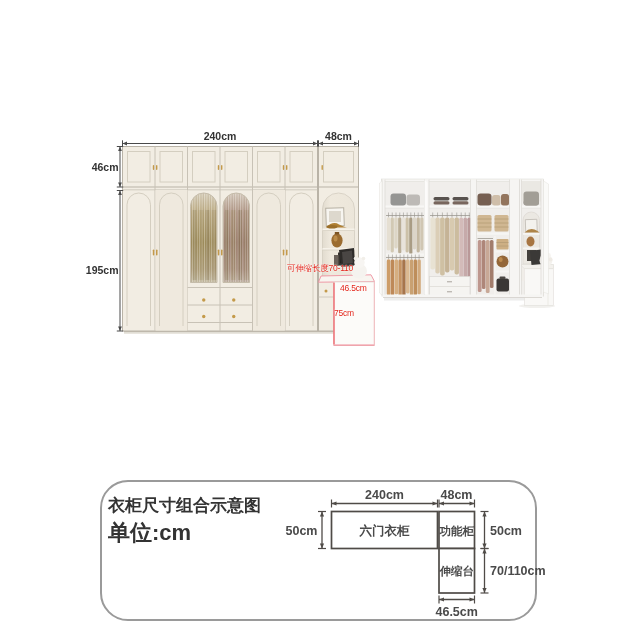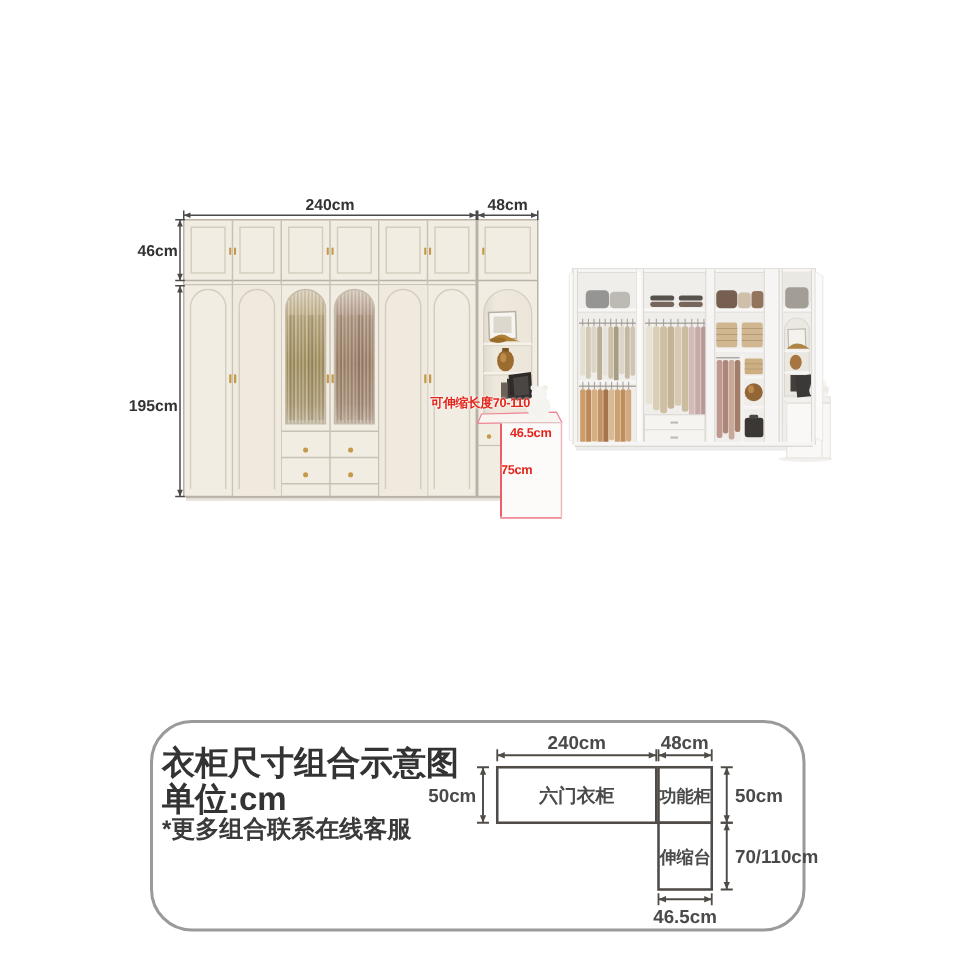--- a/index.html
+++ b/index.html
@@ -1,17 +1,17 @@
 <!DOCTYPE html>
 <html><head><meta charset="utf-8">
 <style>
 html,body{margin:0;padding:0;width:640px;height:640px;background:#fff;
 font-family:"Liberation Sans",sans-serif;overflow:hidden;}
 .abs{position:absolute;}
-.red{position:absolute;color:#e3261b;font-weight:700;
+.red{position:absolute;color:#e3261b;font-weight:400;
 text-shadow:0 0 1px #fff,0 0 2px #fff;white-space:nowrap;}
 </style></head>
 <body>
 <div class="abs" style="left:0;top:0;width:536px;height:640px;">
 <svg style="position:absolute;left:85px;top:122px" width="300" height="232" viewBox="85 122 300 232">
       <rect x="124" y="331" width="236" height="3" fill="#e9e6df"></rect>
       <rect x="124" y="331" width="236" height="1.2" fill="#c2bcb0"></rect>
       <rect x="122.5" y="146.5" width="195" height="184.5" fill="#f2ede3" stroke="#b9b3a7" stroke-width="1"></rect>
       <rect x="318.5" y="146.5" width="40" height="184.5" fill="#f2ede3" stroke="#b9b3a7" stroke-width="1"></rect>
       <line x1="122.5" y1="187" x2="317.5" y2="187" stroke="#b9b3a7" stroke-width="1"></line>
@@ -317,23 +317,22 @@
       <polygon points="543.5,181 548.5,184 548.5,294 543.5,292" fill="#fafaf8" stroke="#e3e0da" stroke-width="0.5"></polygon>
       <rect x="383" y="294.5" width="159" height="3" fill="#f6f5f2"></rect>
       <line x1="383" y1="297.5" x2="542" y2="297.5" stroke="#cfccc6" stroke-width="0.8"></line>
       <rect x="375" y="175" width="185" height="136" fill="#ffffff" opacity="0.08"></rect>
     </svg>
 <div class="red" style="left:287px;top:263px;font-size:8.5px;letter-spacing:-0.2px;">可伸缩长度70-110</div>
 <div class="red" style="left:340px;top:282.5px;font-size:8.5px;letter-spacing:-0.2px;">46.5cm</div>
 <div class="red" style="left:334px;top:307.5px;font-size:8.5px;letter-spacing:-0.2px;">75cm</div>
 
 <div class="abs" style="left:99.5px;top:480px;width:433.5px;height:137px;border:2px solid #9a9a9a;border-radius:28px;background:#fff;"></div>
-<div class="abs" style="left:108px;top:494px;font-size:22px;font-weight:700;color:#333;">衣柜尺寸组合示意图</div>
+<div class="abs" style="left:108px;top:494px;font-size:17px;font-weight:700;color:#333;">衣柜尺寸组合示意图</div>
 <div class="abs" style="left:108px;top:518px;font-size:22px;font-weight:700;color:#333;">单位:cm</div>
-<div class="abs" style="left:108px;top:542.5px;font-size:16px;font-weight:700;color:#3a3a3a;">*更多组合联系在线客服</div>
 <svg style="position:absolute;left:278px;top:480px" width="267" height="145" viewBox="278 480 267 145">
       <rect x="331.5" y="511.5" width="106" height="37" fill="#fff" stroke="#4f4b47" stroke-width="1.7"></rect>
       <rect x="439" y="511.5" width="35.5" height="37" fill="#fff" stroke="#4f4b47" stroke-width="1.7"></rect>
       <rect x="439" y="548.5" width="35.5" height="44.5" fill="#fff" stroke="#4f4b47" stroke-width="1.7"></rect>
       <line x1="331.5" y1="503.5" x2="437.5" y2="503.5" stroke="#4f4b47" stroke-width="1.3"></line>
       <polygon points="331.5,503.5 336.5,501.4 336.5,505.6" fill="#4f4b47"></polygon>
       <polygon points="437.5,503.5 432.5,501.4 432.5,505.6" fill="#4f4b47"></polygon>
       <line x1="331.5" y1="499.5" x2="331.5" y2="507.5" stroke="#4f4b47" stroke-width="1.2"></line>
       <line x1="437.5" y1="499.5" x2="437.5" y2="507.5" stroke="#4f4b47" stroke-width="1.2"></line>
       <line x1="439" y1="503.5" x2="474.5" y2="503.5" stroke="#4f4b47" stroke-width="1.3"></line>

